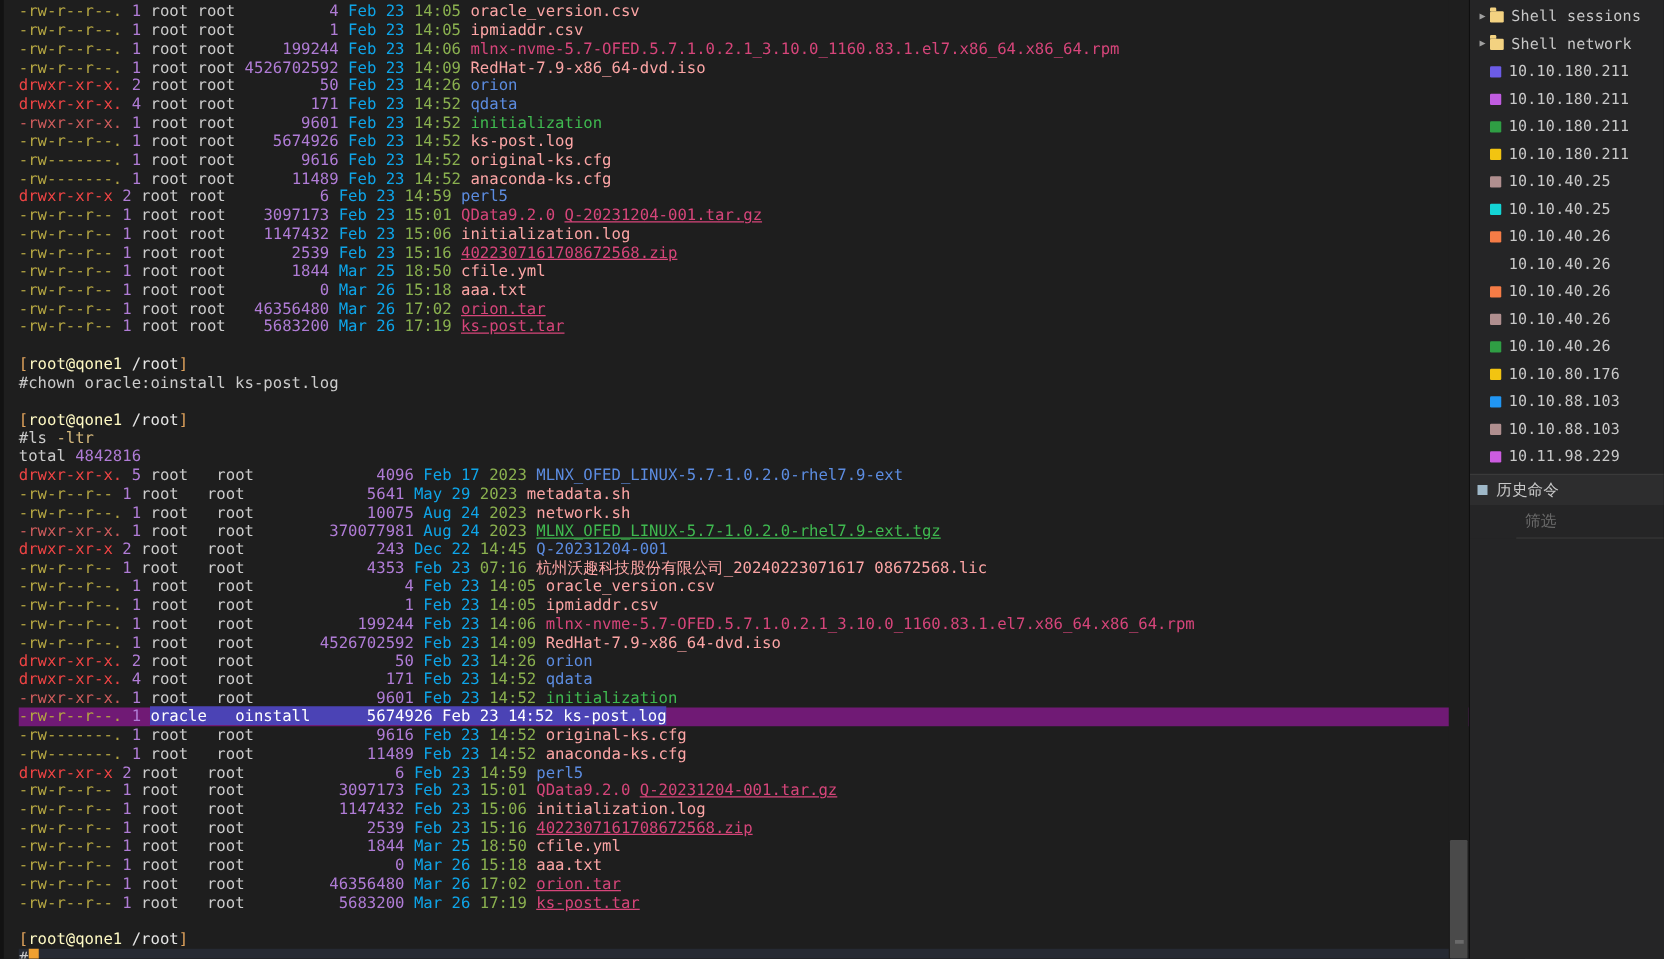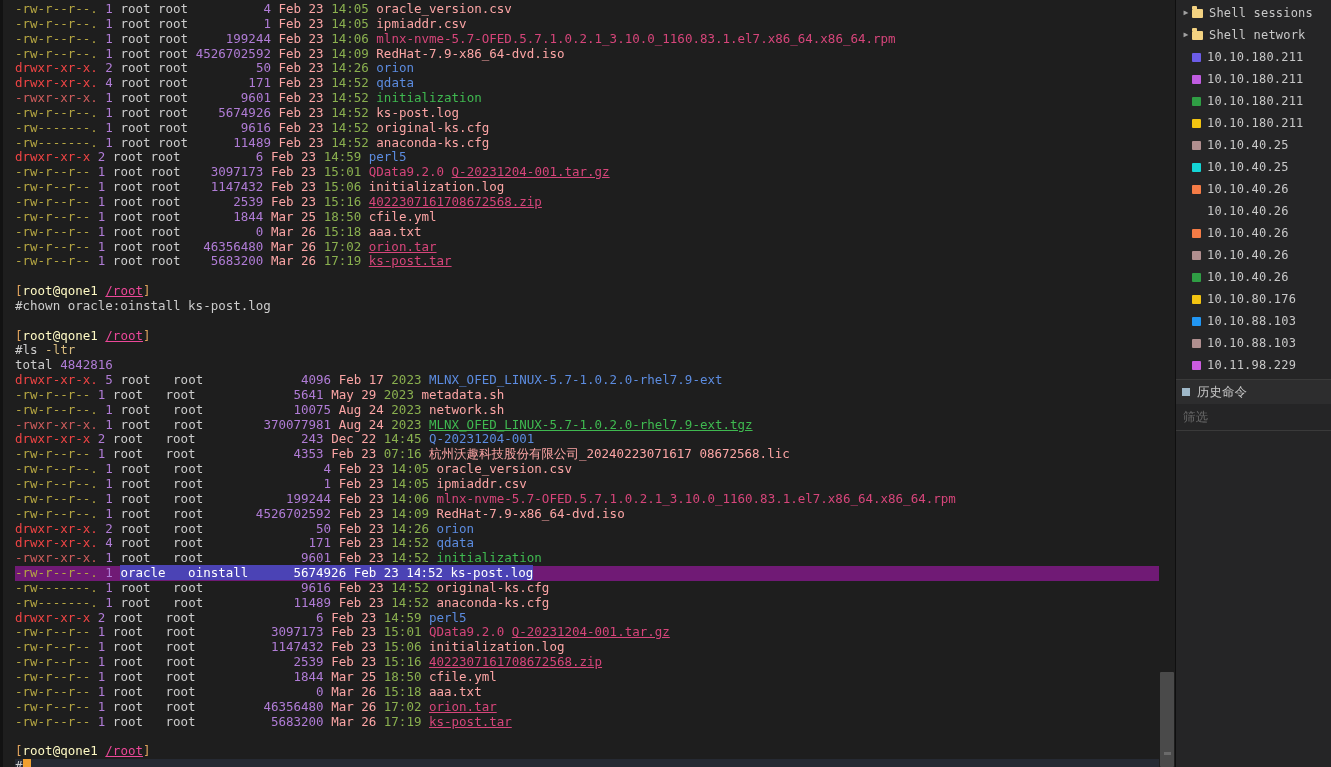--- a/index.html
+++ b/index.html
@@ -28,31 +28,31 @@
   }
   .ln{height:14.85px;white-space:pre;}
   .blank{height:14.85px;}
 
   
   .c-perm   {color:#b5a642;}
   .c-dperm  {color:#ef4444;}
   .c-xperm  {color:#ce5c5c;}
   .c-num    {color:#b07cd6;}
   .c-plain  {color:#cccccc;}
-  .c-date   {color:#fca5a5;}
+  .c-date   {color:#0ea5e9;}
   .c-time   {color:#8ab04f;}
   .c-dir    {color:#5c8ce0;}
   .c-exec   {color:#3fb950;}
   .c-arch   {color:#d6457a;text-decoration:underline;}
   .c-archp  {color:#d6457a;}
   .c-rpm    {color:#d6457a;}
   .c-file   {color:#fca5a5;}
   .c-host   {color:#fef9c3;}
   .c-brk    {color:#e0a35c;}
-  .c-path   {color:#ec4899;text-decoration:underline;}
+  .c-path   {color:#e5e5e5;}
   .c-cmd    {color:#cccccc;}
   .c-flag   {color:#d7ba7d;}
   .c-tot    {color:#b07cd6;}
   .u        {text-decoration:underline;}
 
   .selrow{background:#701a75;}
   .sel{background:#4b43b5;color:#ffffff;}
   .caret{
     display:inline-block;width:1px;height:12px;
     background:#cfcfcf;vertical-align:-2px;margin:0 -1px;
@@ -112,20 +112,21 @@
   .sep{height:1px;background:#3a3a3a;margin:3px 0 0 0;}
   .hist-row{
     display:flex;align-items:center;height:24px;padding-left:6px;
     background:#2d2d2e;color:#c8c8c8;
   }
   .hist-sq{width:8px;height:8px;flex:0 0 8px;margin-right:7px;background:#9fb8c8;}
   .hist-label{font-size:12.5px;}
   .filter-box{
     height:26px;display:flex;align-items:center;padding-left:7px;
     border-bottom:1px solid #3a3a3a;
+    margin-left:37px;
   }
   .filter-ph{color:#6b6b6b;font-size:12.5px;}
   .sb-rest{flex:1;background:#252526;}
 </style>
 </head>
 <body>
 
 <div id="app">
 
   <div id="terminal-wrap">

